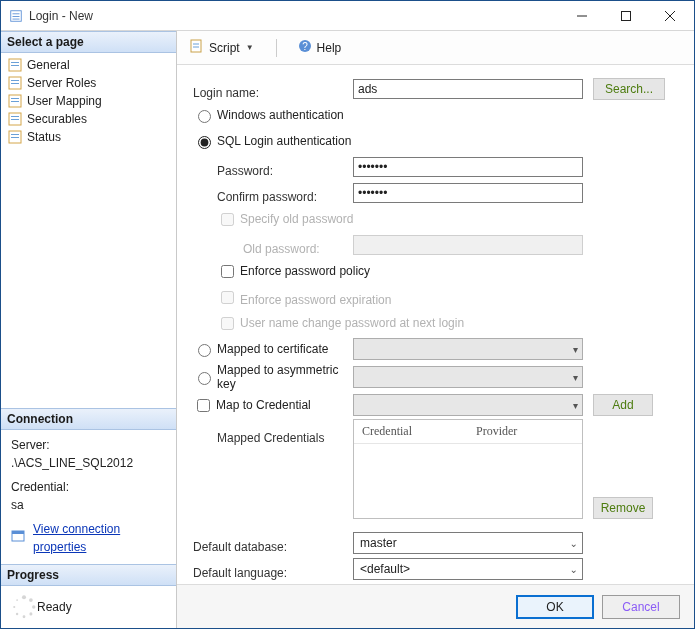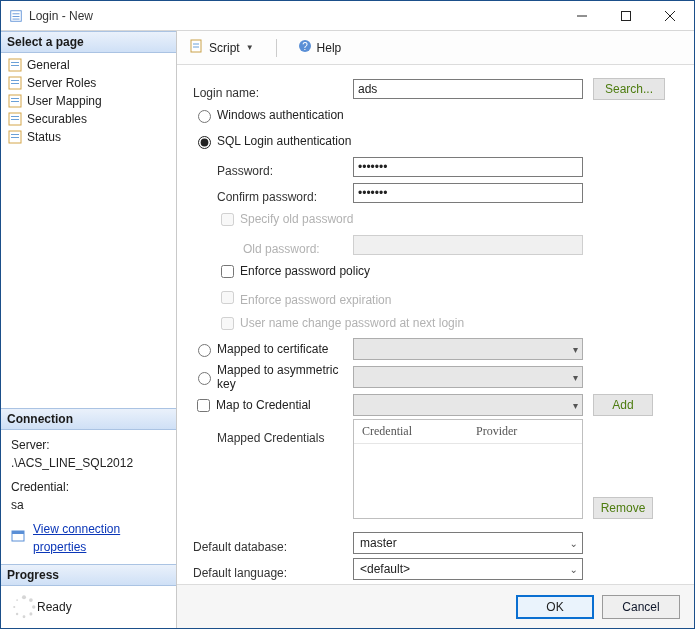--- a/index.html
+++ b/index.html
@@ -31,21 +31,21 @@
 
   .form-area { flex: 1; overflow: auto; padding: 10px 12px 6px 16px; background: #fff; font-size:12px;}
   .row { display: flex; align-items: center; min-height: 24px; margin: 2px 0; }
   .label { width: 160px; color:#333;margin-top:8px; }
   .indent1 { padding-left: 24px; }
   .indent2 { padding-left: 50px; }
   .disabled { color: #b2b2b2; }
   .text-input { height: 20px; border: 1px solid #7a7a7a; padding: 1px 4px; font-size: 12px; background:#fff; color:#222;}
   .text-input.disabled { background:#f0f0f0; border-color:#cfcfcf; color:#999;}
   .big-btn { width: 72px; height: 22px; background: #e6e6e6; border: 1px solid #c6c6c6; color:#4d7c0f; display:flex; align-items:center; justify-content:center; font-size:12px;}
-  .big-btn.enabled { color:#0f172a; background:#efefef; border-color:#9a9a9a; cursor:pointer;}
+  .big-btn.enabled { color:#8b5cf6; background:#efefef; border-color:#9a9a9a; cursor:pointer;}
   .big-btn.primary { border: 2px solid #0a6fd1; color:#222; background:#eaf3fc; }
   .radio, .check { width:13px; height:13px; margin-right:6px; accent-color:#222;}
   .combo { height:22px; border:1px solid #adadad; background:#e7e7e7; display:flex; align-items:center; padding:0 18px 0 6px; position:relative; color:#777;}
   .combo.enabled { background:#fff; color:#222; border-color:#7a7a7a;}
   .combo .caret { position:absolute; right:4px; top:50%; transform:translateY(-50%); font-size:10px; color:#555;}
   .grid { border:1px solid #bfbfbf; background:#fff; height:100px; font-size:12px;}
   .grid-head { display:flex; background:#fff; border-bottom:1px solid #e6e6e6; color:#555;}
   .grid-head > div { padding:4px 8px; flex:1;font-family:Liberation Serif, serif; }
 
   .footer { height: 44px; display:flex; align-items:center; justify-content:flex-end; gap:8px; padding: 0 14px; border-top: 1px solid #dcdcdc; background:#f6f6f6;}

